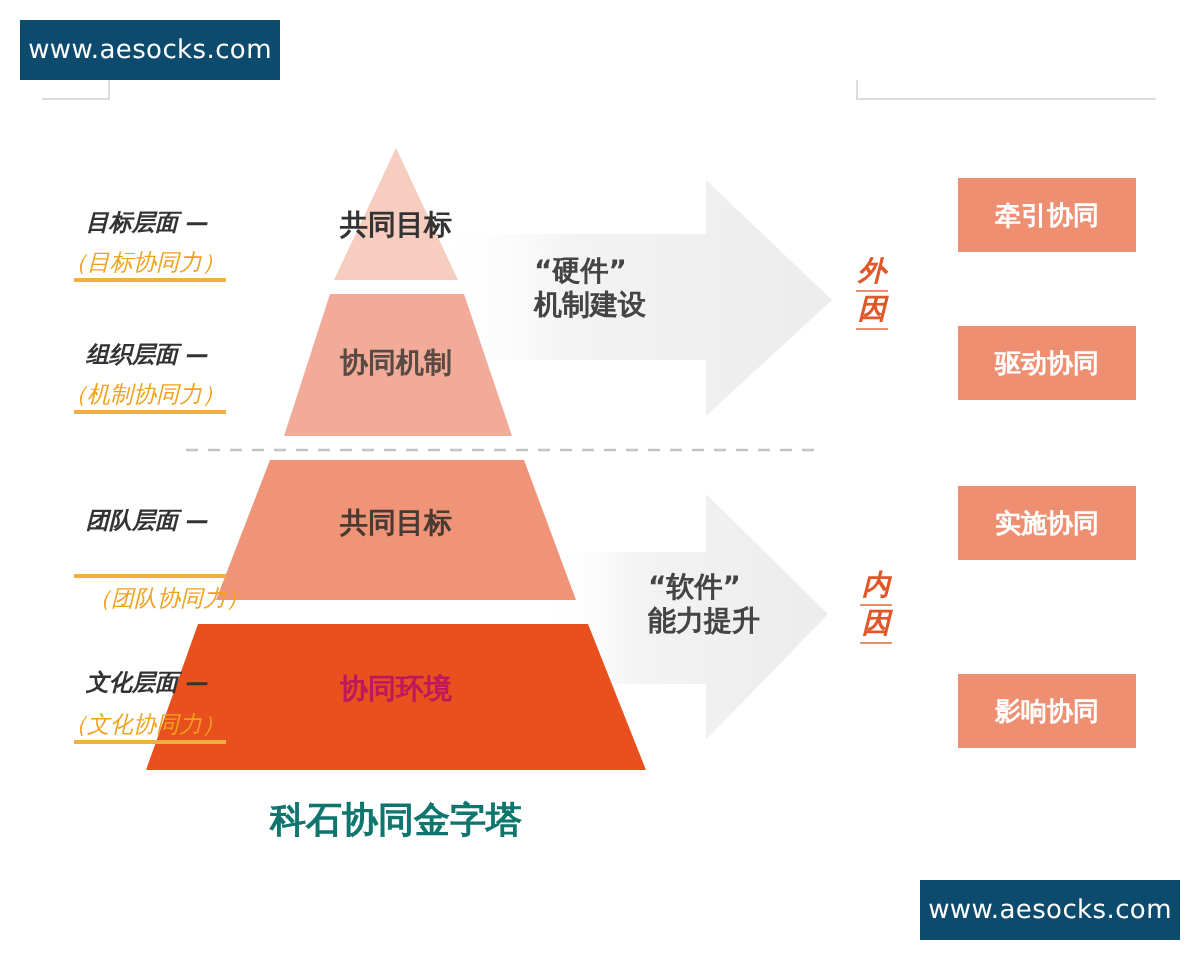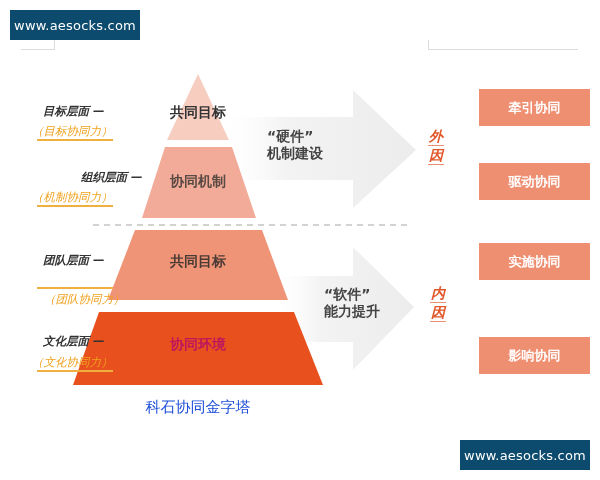--- a/index.html
+++ b/index.html
@@ -9,23 +9,23 @@
                display: flex; align-items: center; justify-content: center; letter-spacing: 0.2px; }
   .bracket-line { position: absolute; background: #dcdcdc; }
   svg.diagram { position: absolute; left: 0; top: 0; }
   .side-label { position: absolute; font-size: 11.5px; font-style: italic; font-weight: bold; color: #333333; white-space: nowrap; }
   .side-sub { position: absolute; font-size: 11.5px; font-style: italic; color: #f0a21e; white-space: nowrap; text-align: center; }
   .side-underline { position: absolute; height: 1.5px; background: #f0b040; }
   .layer-text { position: absolute; font-size: 14px; font-weight: bold; text-align: center; white-space: nowrap; transform: translateX(-50%); }
   .arrow-text { position: absolute; font-size: 14px; font-weight: bold; color: #444444; line-height: 17px; transform: translateX(-50%); white-space: nowrap; }
   .factor { position: absolute; font-size: 14px; font-weight: bold; font-style: italic; color: #e2572a; line-height: 18px; width: 16px; text-align: center; }
   .factor span { display: block; border-bottom: 1px solid #e89070; }
-  .mode-box { position: absolute; left: 479px; width: 111px; height: 37px; background: #ef8f72;
+  .mode-box { position: absolute; left: 479px; width: 89px; height: 37px; background: #ef8f72;
               color: #ffffff; font-size: 13px; font-weight: bold; display: flex; align-items: center; justify-content: center; }
-  .caption { position: absolute; font-size: 15px; font-weight: normal; color: #1d4ed8; transform: translateX(-50%); white-space: nowrap; }
+  .caption { position: absolute; font-size: 18px; font-weight: bold; color: #0f766e; transform: translateX(-50%); white-space: nowrap; }
 </style>
 </head>
 <body>
 
 <div class="watermark" style="left:10px; top:10px; width:130px; height:30px;">www.aesocks.com</div>
 <div class="bracket-line" style="left:21px; top:49px; width:34px; height:1px;"></div>
 <div class="bracket-line" style="left:54px; top:40px; width:1px; height:10px;"></div>
 <div class="bracket-line" style="left:428px; top:49px; width:150px; height:1px;"></div>
 <div class="bracket-line" style="left:428px; top:40px; width:1px; height:10px;"></div>
 <div class="watermark" style="left:460px; top:440px; width:130px; height:30px;">www.aesocks.com</div>
@@ -48,21 +48,21 @@
   <polygon points="198,74 229,140 167,140" fill="#f7cdc0"></polygon>
   <polygon points="165,147 232,147 256,218 142,218" fill="#f2ab98"></polygon>
   <polygon points="135,230 262,230 288,300 108,300" fill="#f09478"></polygon>
   <polygon points="99,312 294,312 323,385 73,385" fill="#e8501e"></polygon>
 </svg>
 
 <div class="side-label" style="left:43px; top:104px;">目标层面 —</div>
 <div class="side-sub" style="left:32px; top:124px;">（目标协同力）</div>
 <div class="side-underline" style="left:37px; top:139px; width:76px;"></div>
 
-<div class="side-label" style="left:43px; top:170px;margin-left:38px;">组织层面 —</div>
+<div class="side-label" style="left:43px; top:170px;">组织层面 —</div>
 <div class="side-sub" style="left:32px; top:190px;">（机制协同力）</div>
 <div class="side-underline" style="left:37px; top:205px; width:76px;"></div>
 
 <div class="side-label" style="left:43px; top:253px;">团队层面 —</div>
 <div class="side-sub" style="left:44px; top:272px;margin-top:20px;">（团队协同力）</div>
 <div class="side-underline" style="left:37px; top:287px; width:76px;"></div>
 
 <div class="side-label" style="left:43px; top:334px;">文化层面 —</div>
 <div class="side-sub" style="left:32px; top:355px;">（文化协同力）</div>
 <div class="side-underline" style="left:37px; top:370px; width:76px;"></div>

